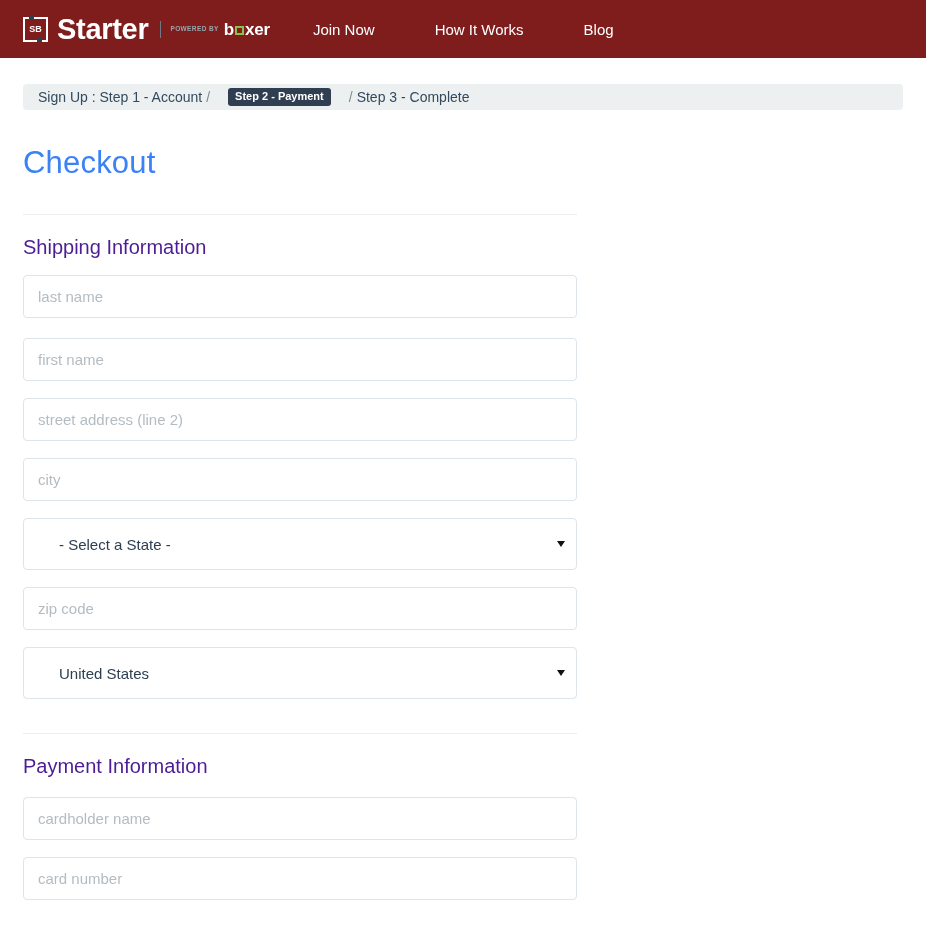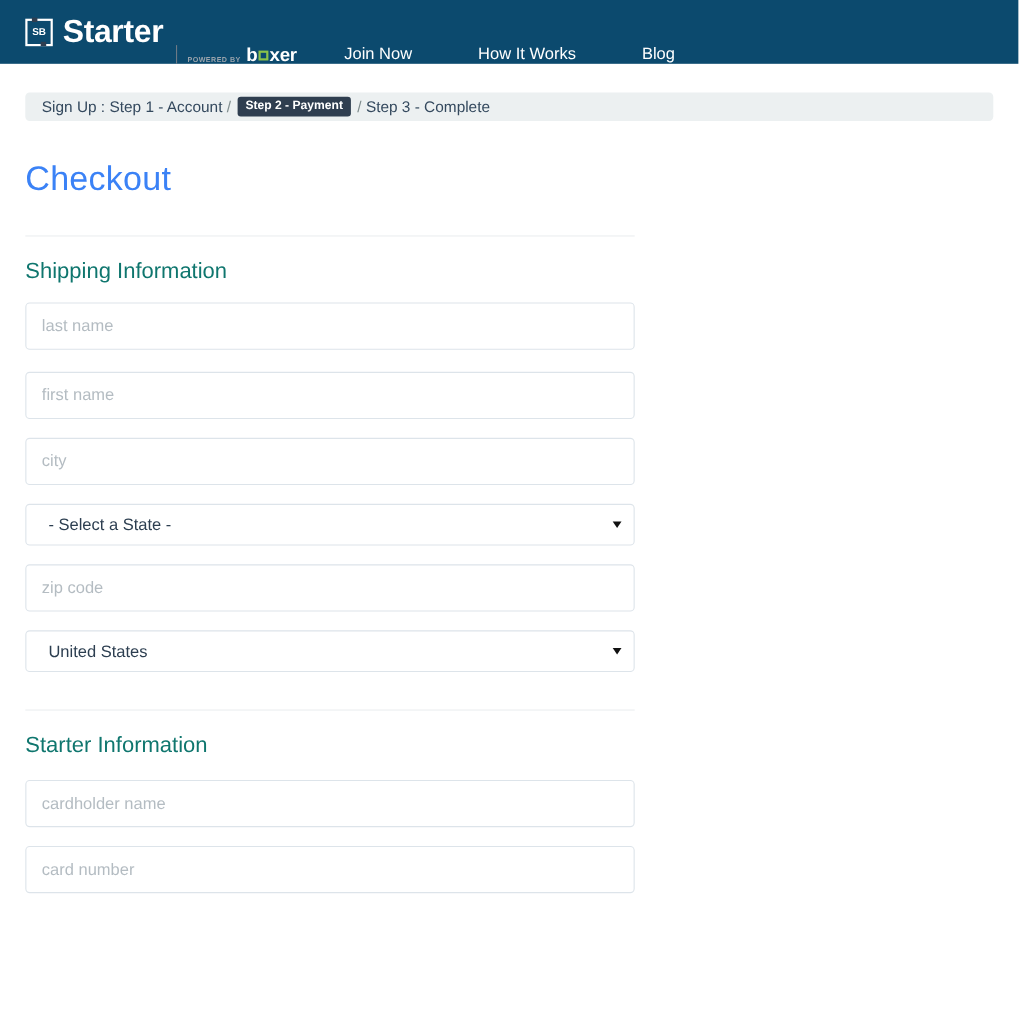--- a/index.html
+++ b/index.html
@@ -8,23 +8,23 @@
     width: 926px; height: 926px;
     background: #ffffff;
     font-family: "Liberation Sans", sans-serif;
     overflow: hidden;
   }
 
   
   .navbar {
     width: 926px;
     height: 58px;
-    background: #0c4a6e;
-    display: flex;
-    align-items: flex-end;
+    background: #7f1d1d;
+    display: flex;
+    align-items: center;
     padding: 0 0 0 23px;
   }
   .brand {
     display: flex;
     align-items: center;
     height: 58px;
     text-decoration: none;
   }
   .brand-mark {
     width: 25px; height: 25px;
@@ -126,21 +126,21 @@
   }
   .bc-text { color: #34495e; }
   .bc-sep { color: #7f8c8d; margin: 0 4px; }
   .bc-badge {
     background: #2f3e50;
     color: #ffffff;
     font-size: 11px;
     font-weight: bold;
     border-radius: 3px;
     padding: 3px 7px 4px 7px;
-    margin: 0 2px;
+    margin: 0 14px;
     line-height: 1;
     display: inline-block;
     text-align: center;
   }
 
   
   .content {
     padding: 0 23px;
     width: 600px;
   }
@@ -154,21 +154,21 @@
   }
   .hr {
     border: 0;
     border-top: 1px solid #eceef0;
     margin: 34px 0 0 0;
     width: 554px;
   }
   h2.section-title {
     font-size: 20px;
     font-weight: normal;
-    color: #0f766e;
+    color: #4c1d95;
     margin: 21px 0 0 0;
     line-height: 1.1;
   }
 
   .field {
     width: 554px;
     height: 43px;
     margin-top: 17px;
     border: 1px solid #dde4ea;
     border-radius: 4px;
@@ -183,27 +183,27 @@
   .field::placeholder { color: #b4bcc2; }
   .field.first { margin-top: 20px; }
 
   .select-wrap {
     position: relative;
     width: 554px;
     margin-top: 17px;
   }
   .select-box {
     width: 554px;
-    height: 38px;
+    height: 52px;
     border: 1px solid #dde4ea;
     border-radius: 4px;
     background: #ffffff;
     font-size: 15px;
     color: #2c3e50;
-    padding: 0 30px 0 20px;
+    padding: 0 30px 0 35px;
     display: flex;
     align-items: center;
     cursor: pointer;
   }
   .select-arrow {
     position: absolute;
     right: 12px;
     top: 50%;
     transform: translateY(-50%);
     width: 0; height: 0;
@@ -251,38 +251,39 @@
 
 <div class="content">
 
   <h1 class="page-title">Checkout</h1>
   <hr class="hr">
 
   <h2 class="section-title">Shipping Information</h2>
 
   <input class="field" type="text" placeholder="last name" style="">
   <input class="field first" type="text" placeholder="first name" style="">
+  <input class="field" type="text" placeholder="street address (line 2)" style="">
   <input class="field" type="text" placeholder="city" style="">
 
   <div class="select-wrap">
     <div class="select-box">
       <span>- Select a State -</span>
     </div>
     <span class="select-arrow"></span>
   </div>
 
   <input class="field" type="text" placeholder="zip code" style="">
 
   <div class="select-wrap">
     <div class="select-box">
       <span>United States</span>
     </div>
     <span class="select-arrow"></span>
   </div>
 
   <hr class="hr">
 
-  <h2 class="section-title">Starter Information</h2>
+  <h2 class="section-title">Payment Information</h2>
 
   <input class="field first" type="text" placeholder="cardholder name" style="">
   <input class="field" type="text" placeholder="card number" style="">
 
 </div>
 
 </body></html>

